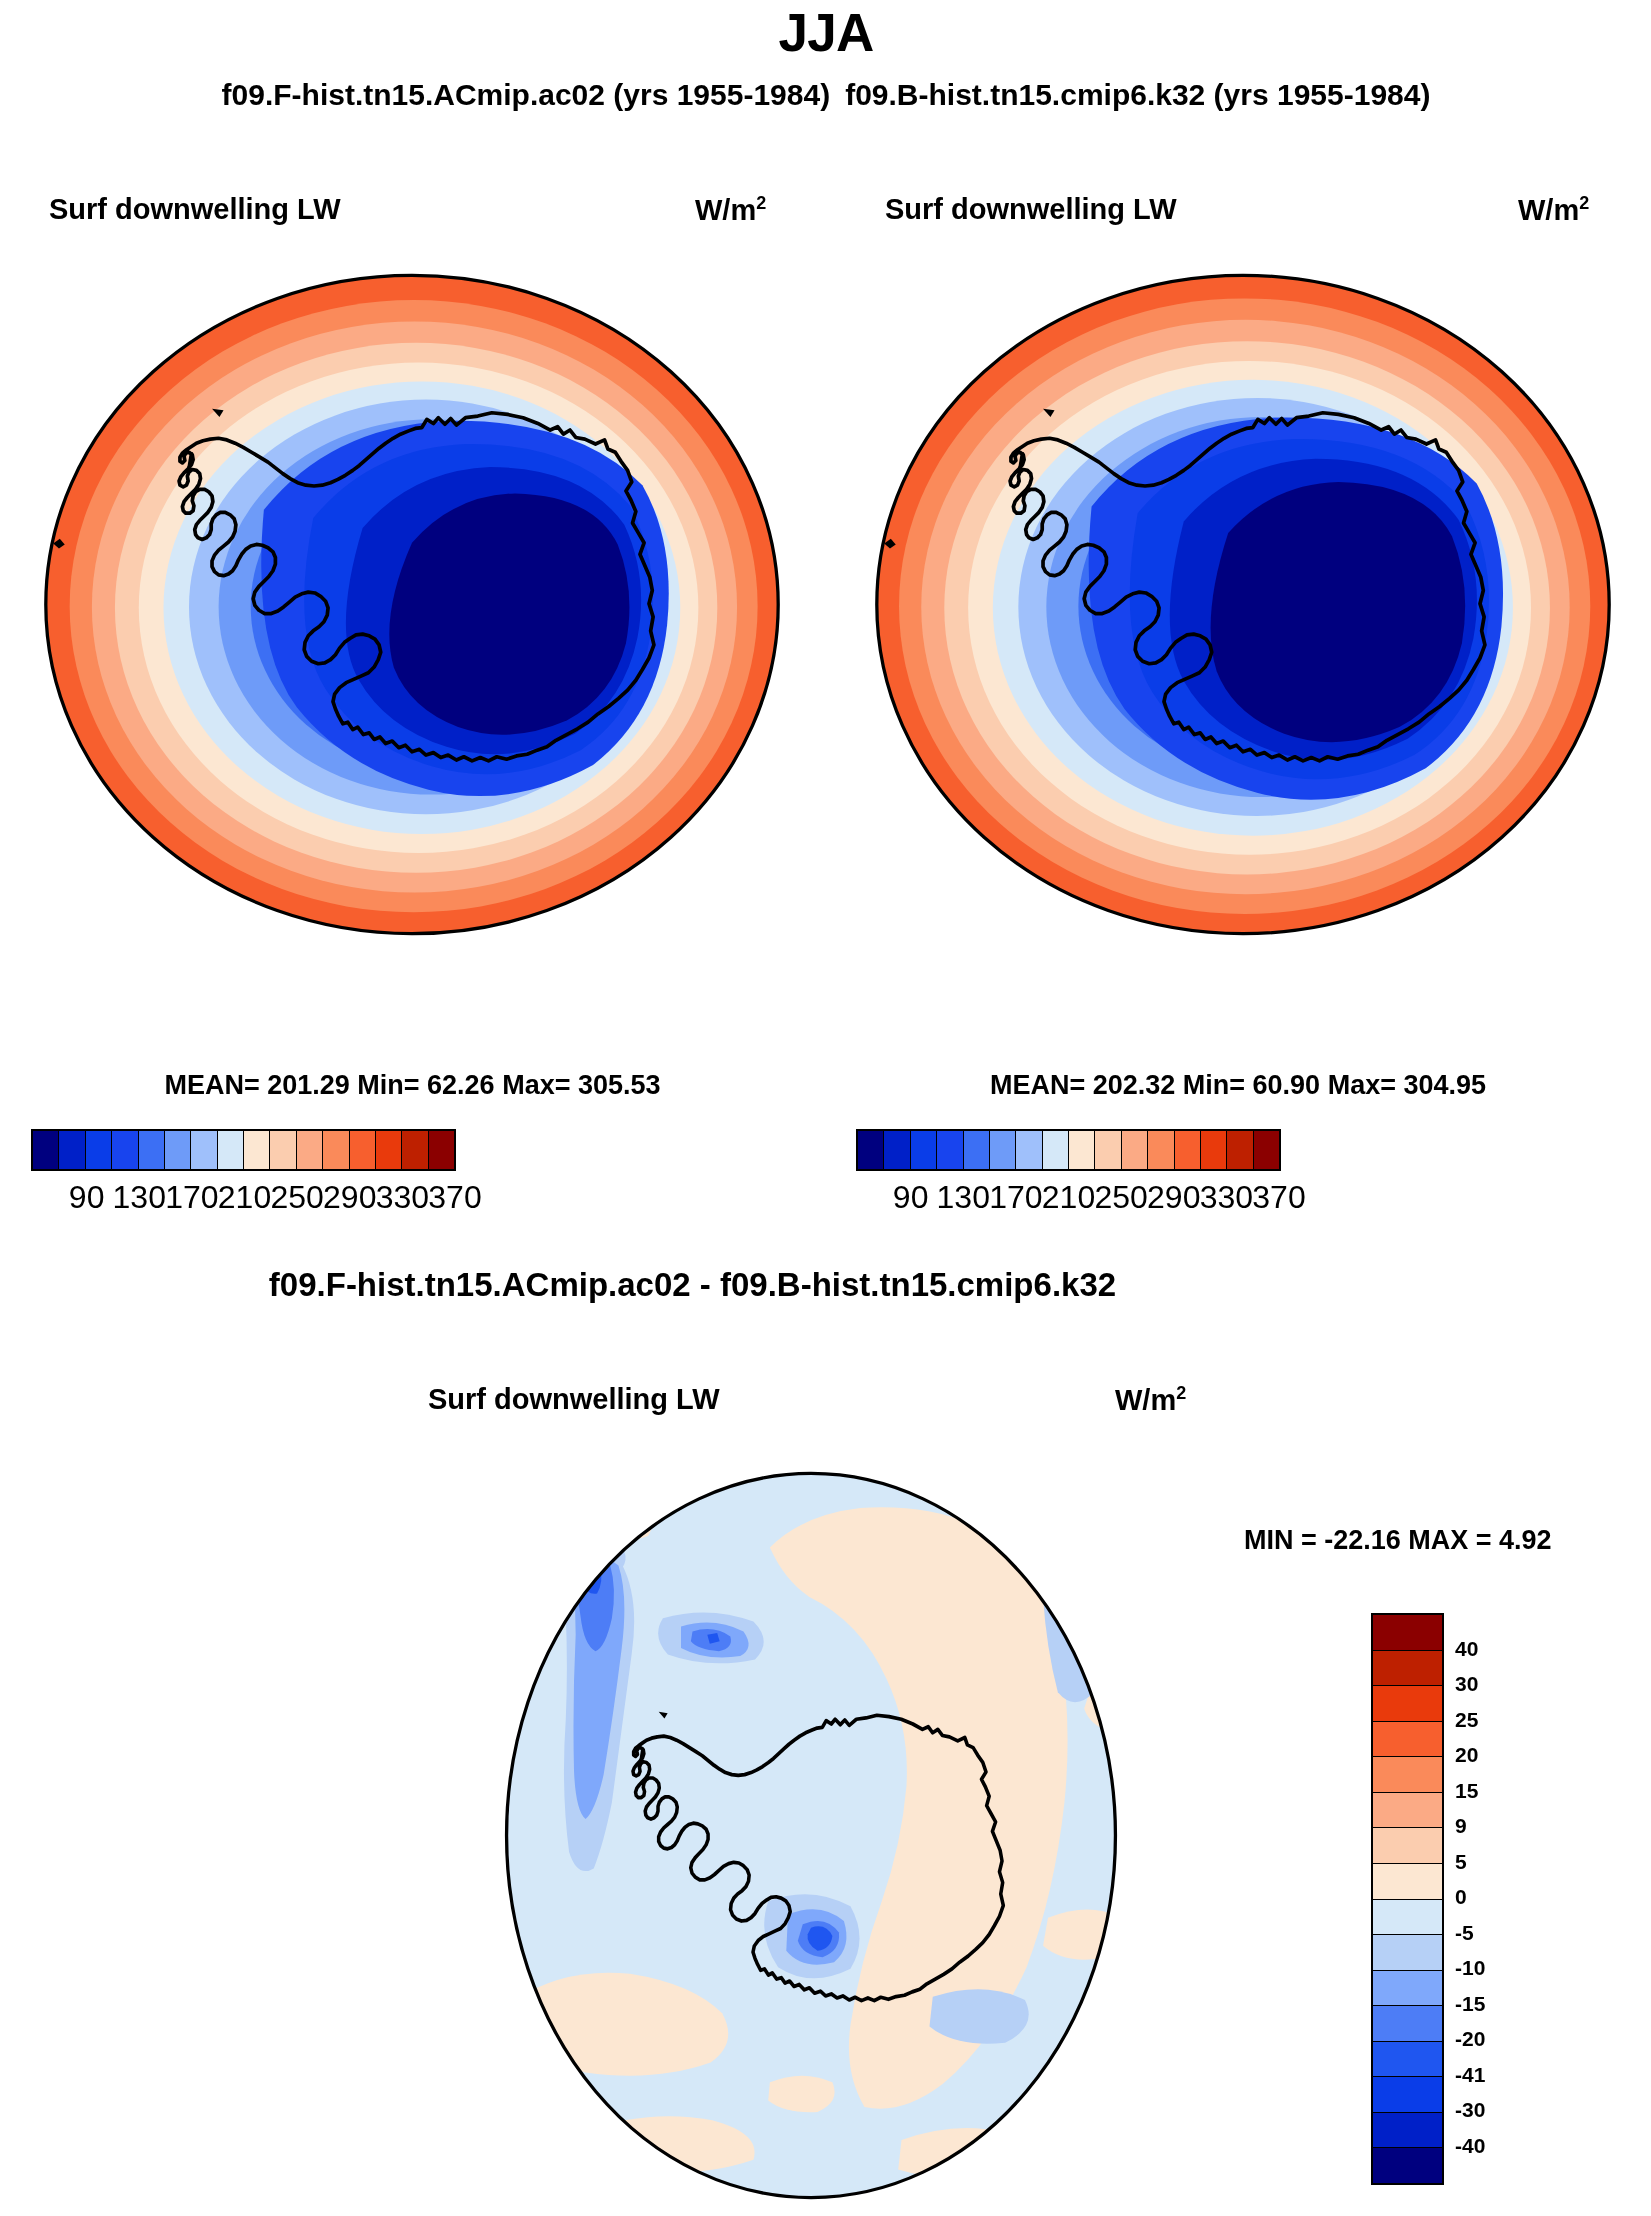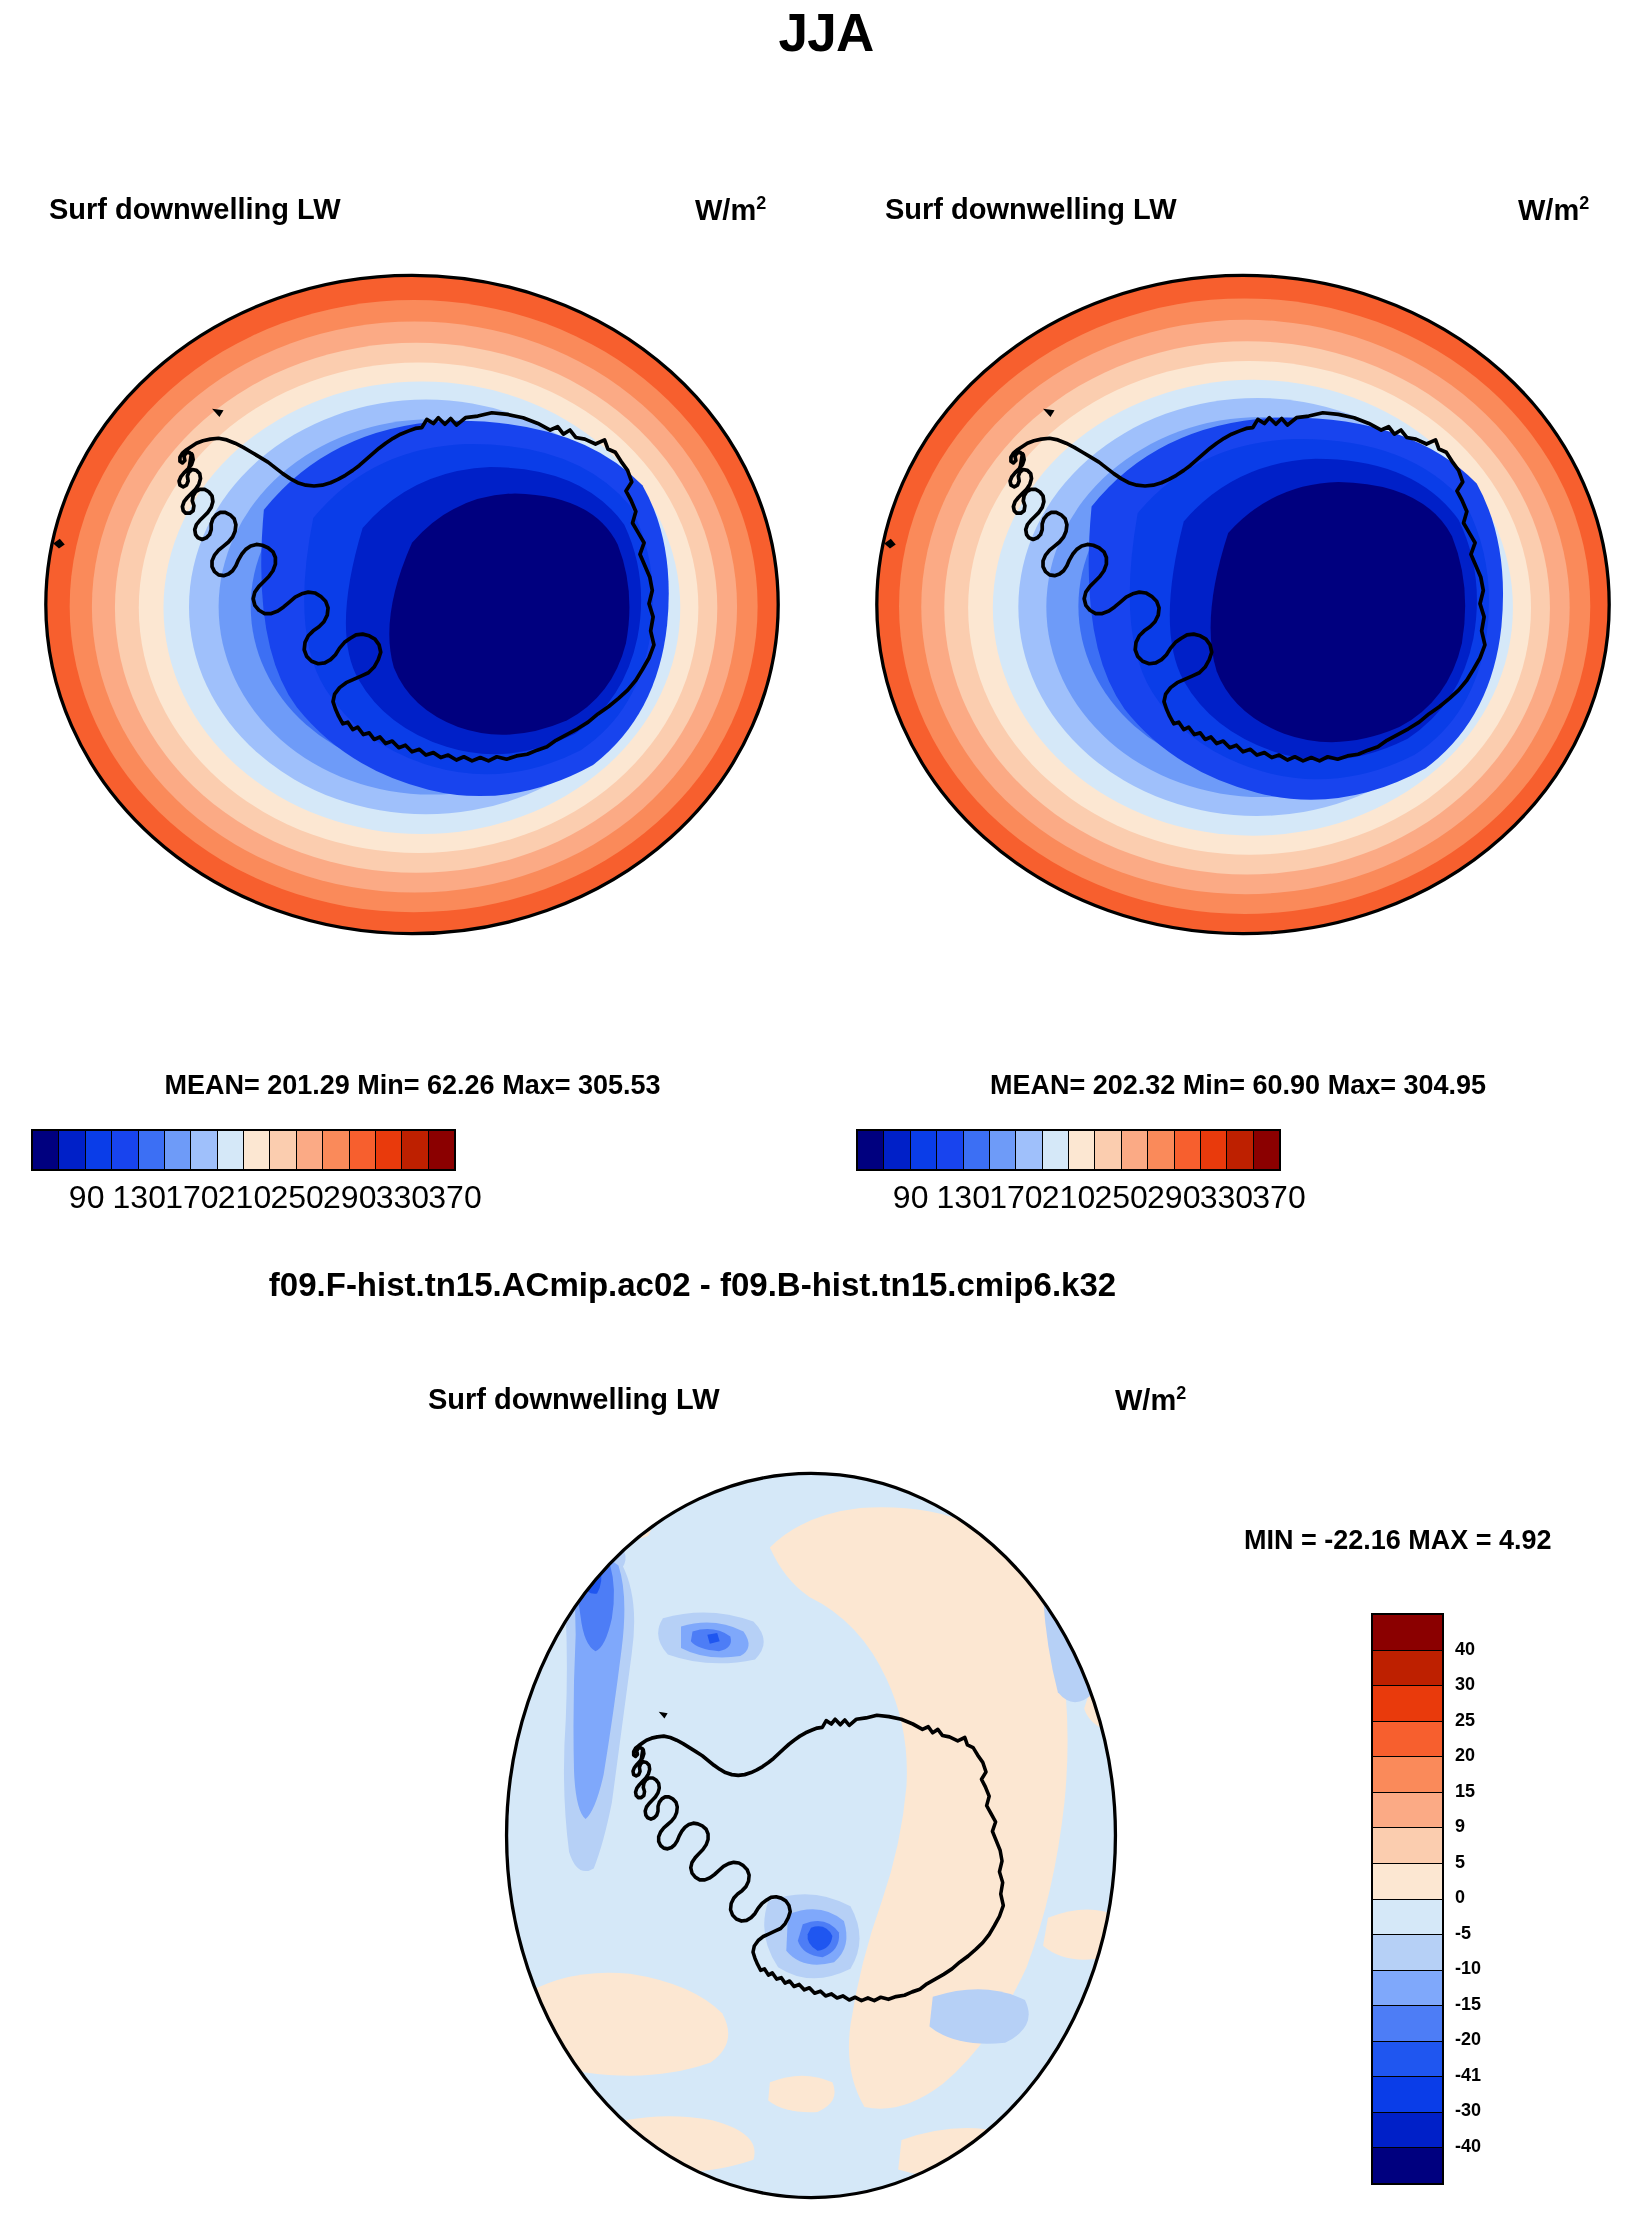--- a/index.html
+++ b/index.html
@@ -25,32 +25,36 @@
   .cbar-ticks span{position:absolute;transform:translateX(-50%);white-space:nowrap;}
 
   .diff-title{position:absolute;top:1266px;left:0;width:1385px;text-align:center;
     font-size:33px;font-weight:bold;}
 
   .minmax{position:absolute;font-size:27px;font-weight:bold;white-space:nowrap;}
 
   .vbar{position:absolute;border:2.5px solid #000;display:flex;flex-direction:column;}
   .vbar .cell{flex:1 1 0;border-bottom:1.6px solid #000;}
   .vbar .cell:last-child{border-bottom:none;}
-  .vbar-ticks{position:absolute;font-size:18px;font-weight:bold;}
+  .vbar-ticks{position:absolute;font-size:21px;font-weight:bold;}
   .vbar-ticks span{position:absolute;transform:translateY(-50%);white-space:nowrap;}
 
   svg{display:block;}
 </style>
 </head>
 <body>
 
 <div class="page">
 
   <div class="main-title">JJA</div>
 
+  <div class="subtitle-row">
+    <span>f09.F-hist.tn15.ACmip.ac02 (yrs 1955-1984)</span>
+    <span>f09.B-hist.tn15.cmip6.k32 (yrs 1955-1984)</span>
+  </div>
 
   <div class="panel-label" style="top:193px;left:49px;">Surf downwelling LW</div>
   <div class="unit-label" style="top:193px;left:695px;">
     <span>W/m</span><sup>2</sup>
   </div>
 
   <svg style="position:absolute;top:156px;left:16.5px;" width="790" height="897" viewBox="0 0 960 1090">
     <defs>
       <clipPath id="clipL">
           <ellipse cx="480" cy="545" rx="445" ry="400"></ellipse>

